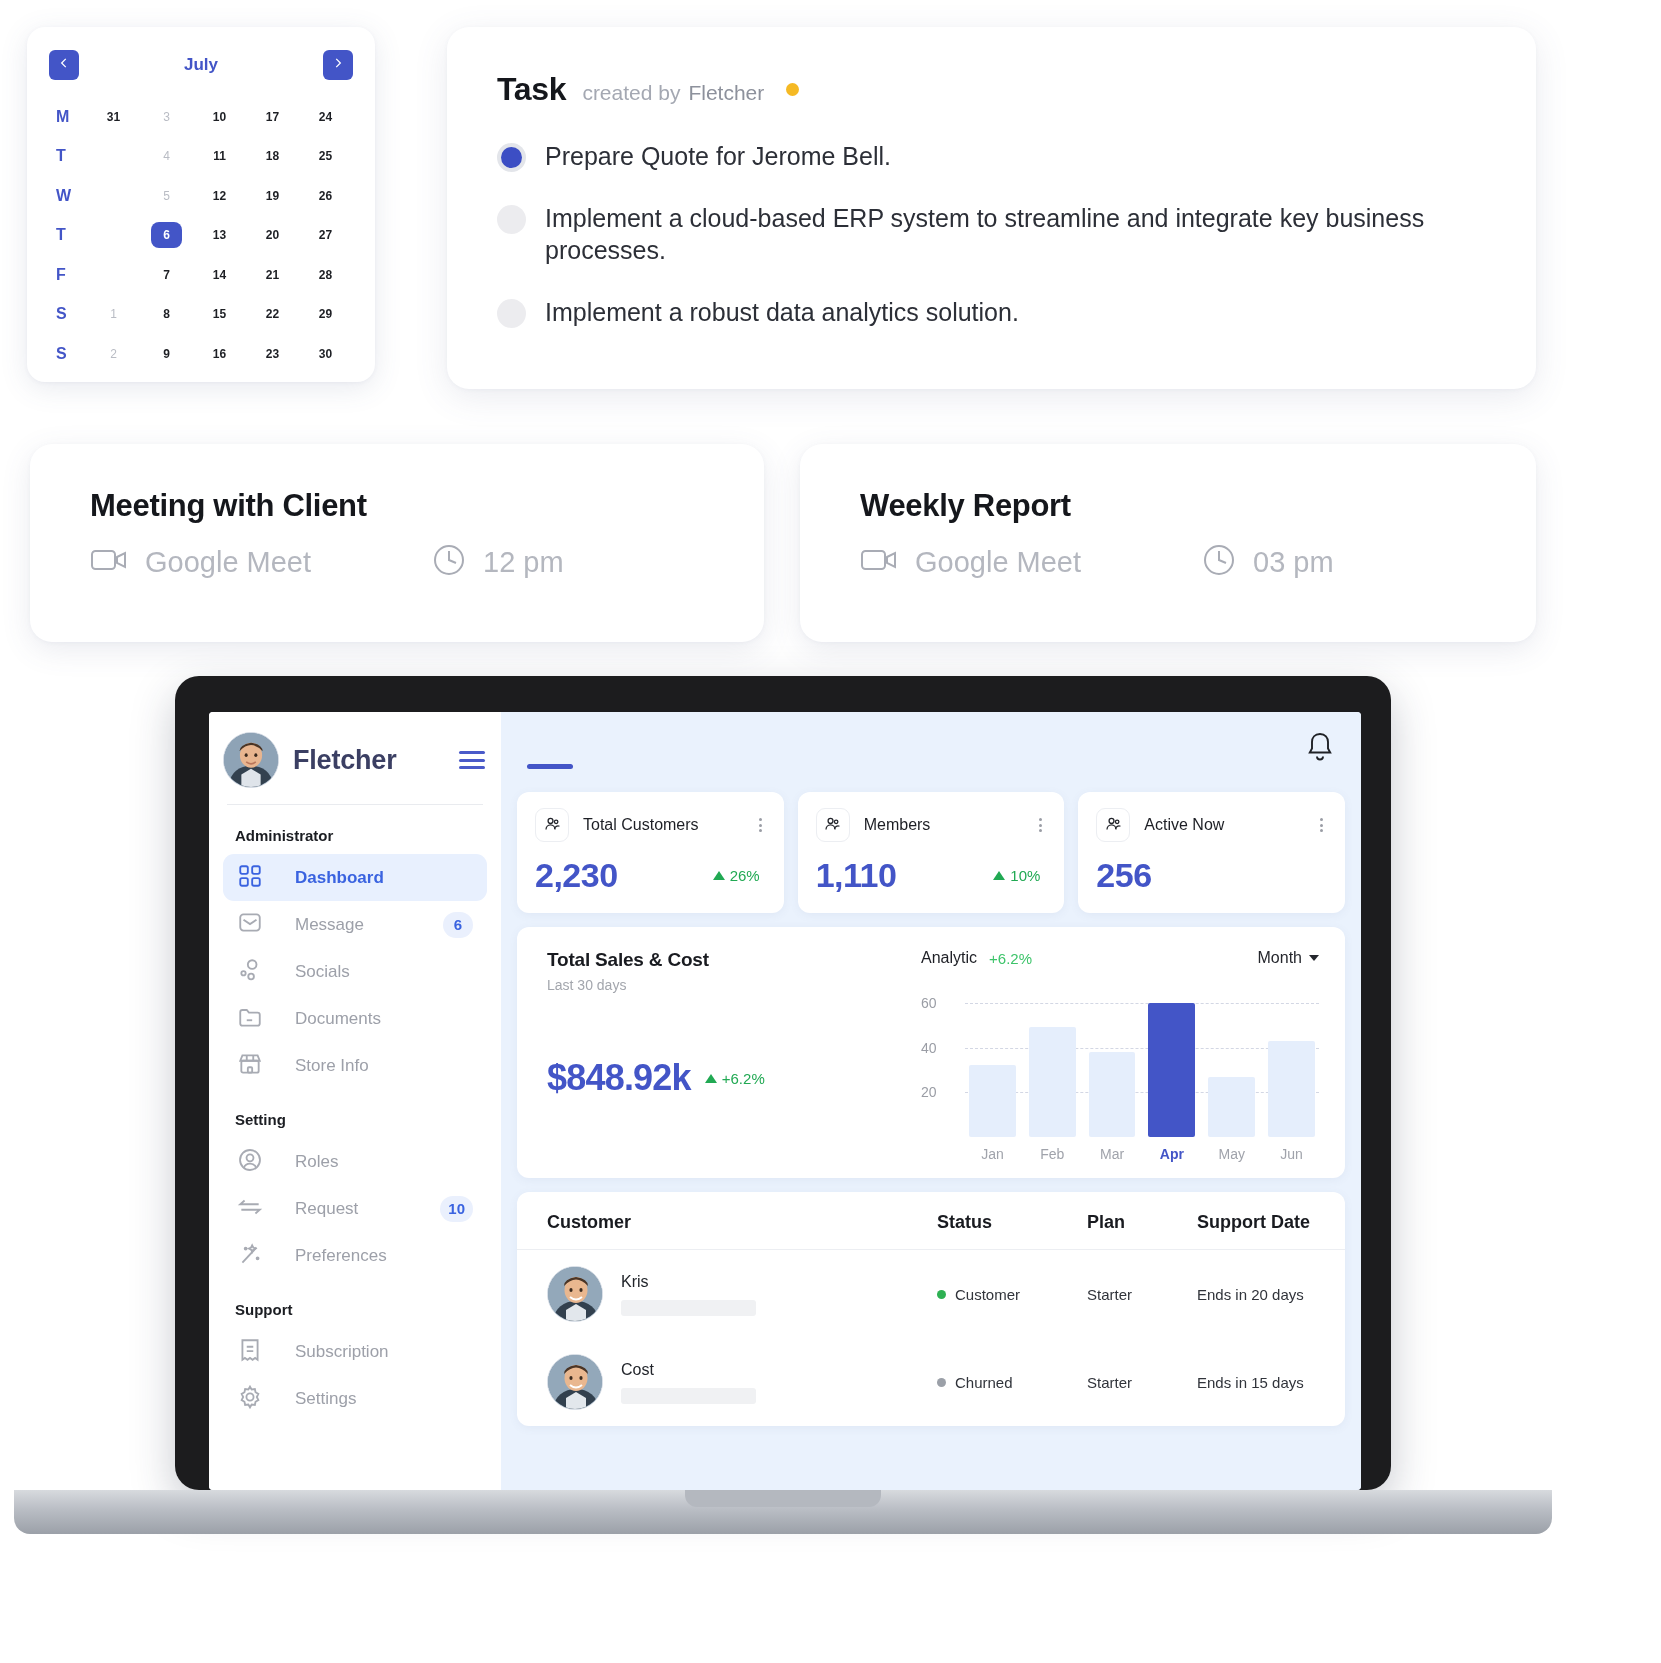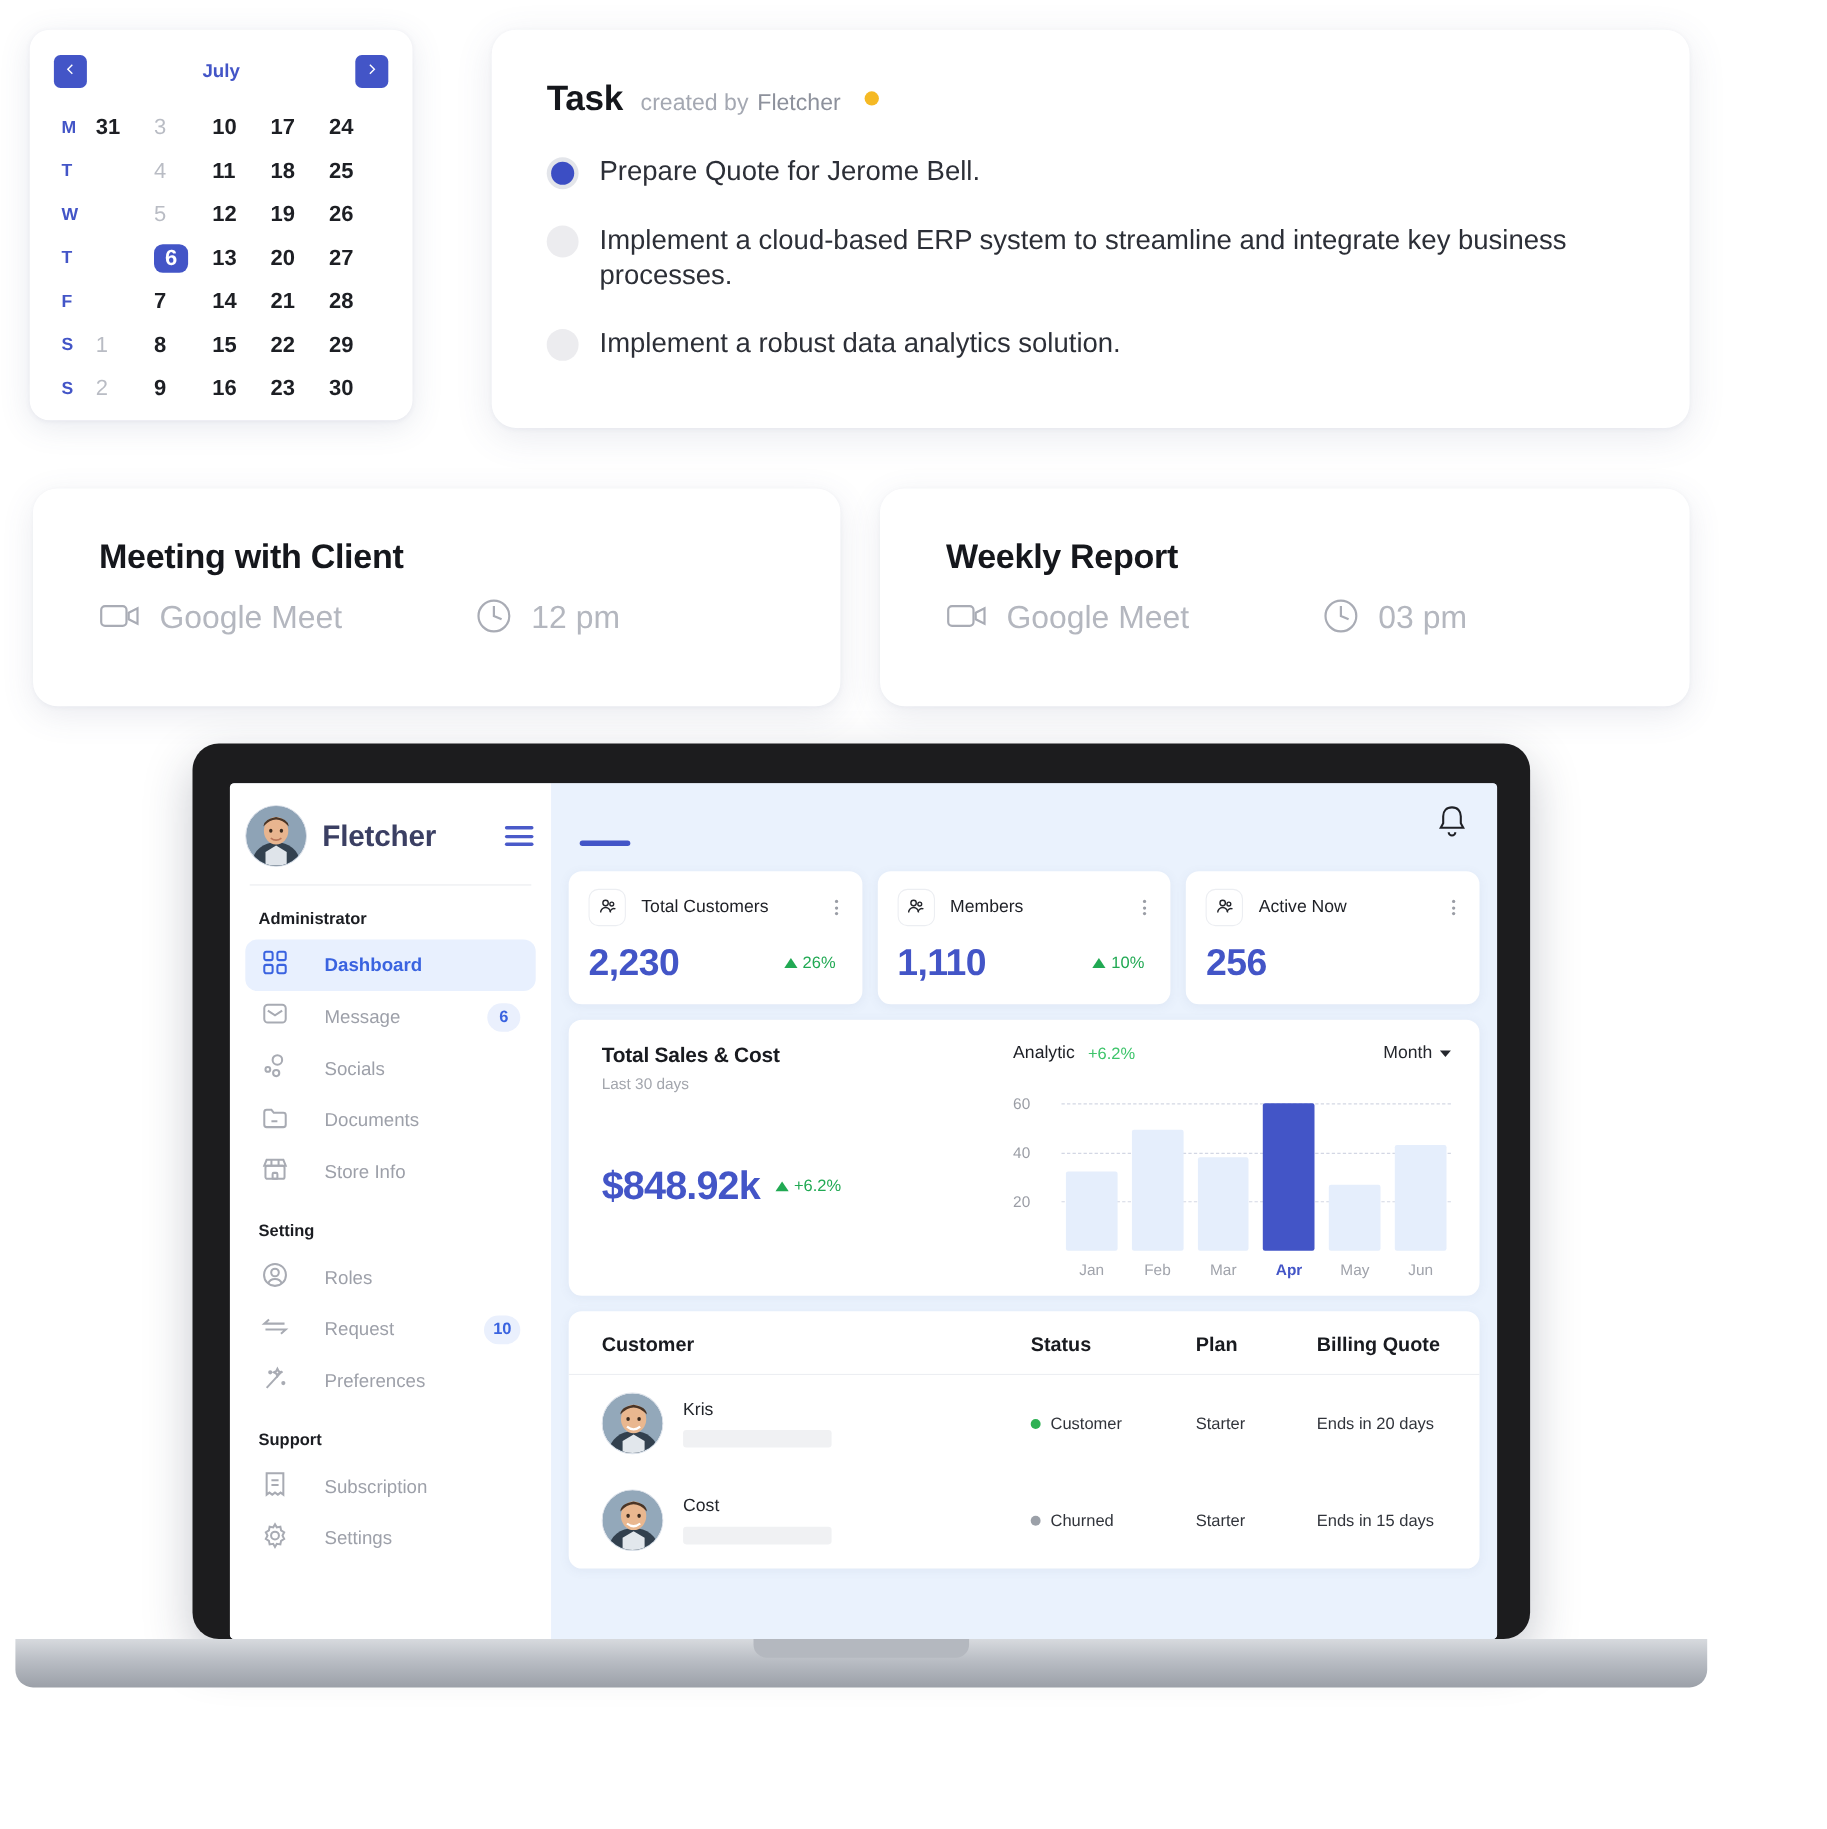--- a/index.html
+++ b/index.html
@@ -26,21 +26,21 @@
   }
   .cal-nav svg { width: 14px; height: 14px; stroke: #fff; fill: none; stroke-width: 2.2; }
   .cal-month { color: #4355c7; font-size: 17px; font-weight: 700; }
   .cal-grid { margin-top: 12px; }
   .cal-row { display: flex; align-items: center; height: 39.5px; }
   .cal-dow {
     width: 38px; color: #4355c7; font-size: 16px; font-weight: 700; text-align: left;
     padding-left: 7px;
   }
   .cal-cell {
-    width: 53px; font-size: 20px; color: #1d1f24; font-weight: 600;
+    width: 53px; text-align: center; font-size: 12px; color: #1d1f24; font-weight: 600;
   }
   .cal-cell.muted { color: #b9bcc4; font-weight: 500; }
   .cal-cell.empty { color: transparent; }
   .cal-cell .pill {
     display: inline-flex; align-items: center; justify-content: center;
     width: 31px; height: 26px; border-radius: 8px;
     background: #4355c7; color: #fff; font-weight: 600;
   }
 
   
@@ -610,21 +610,21 @@
                 <span class="xlab">Jun</span>
               </div>
           </div>
         </div>
 
         <div class="tbl-card">
           <div class="tr thead">
             <div class="th col-cust">Customer</div>
             <div class="th col-status">Status</div>
             <div class="th col-plan">Plan</div>
-            <div class="th col-bill">Billing Quote</div>
+            <div class="th col-bill">Support Date</div>
           </div>
           <div id="tbody">
               <div class="tr row-body">
                 <div class="col-cust">
                   <span class="row-avatar"><svg viewBox="0 0 56 56" preserveAspectRatio="xMidYMid slice" width="56" height="56">
                       <rect width="56" height="56" fill="#93a8ba"></rect>
                       <ellipse cx="28" cy="52" rx="22" ry="18" fill="#32404e"></ellipse>
                       <ellipse cx="28" cy="23" rx="11.5" ry="13" fill="#e9b78f"></ellipse>
                       <path d="M16 19 Q28 6 40 19 Q40 12 28 10 Q16 12 16 19Z" fill="#4a3526"></path>
                       <ellipse cx="23" cy="23" rx="1.6" ry="1.9" fill="#3a2a1e"></ellipse>

